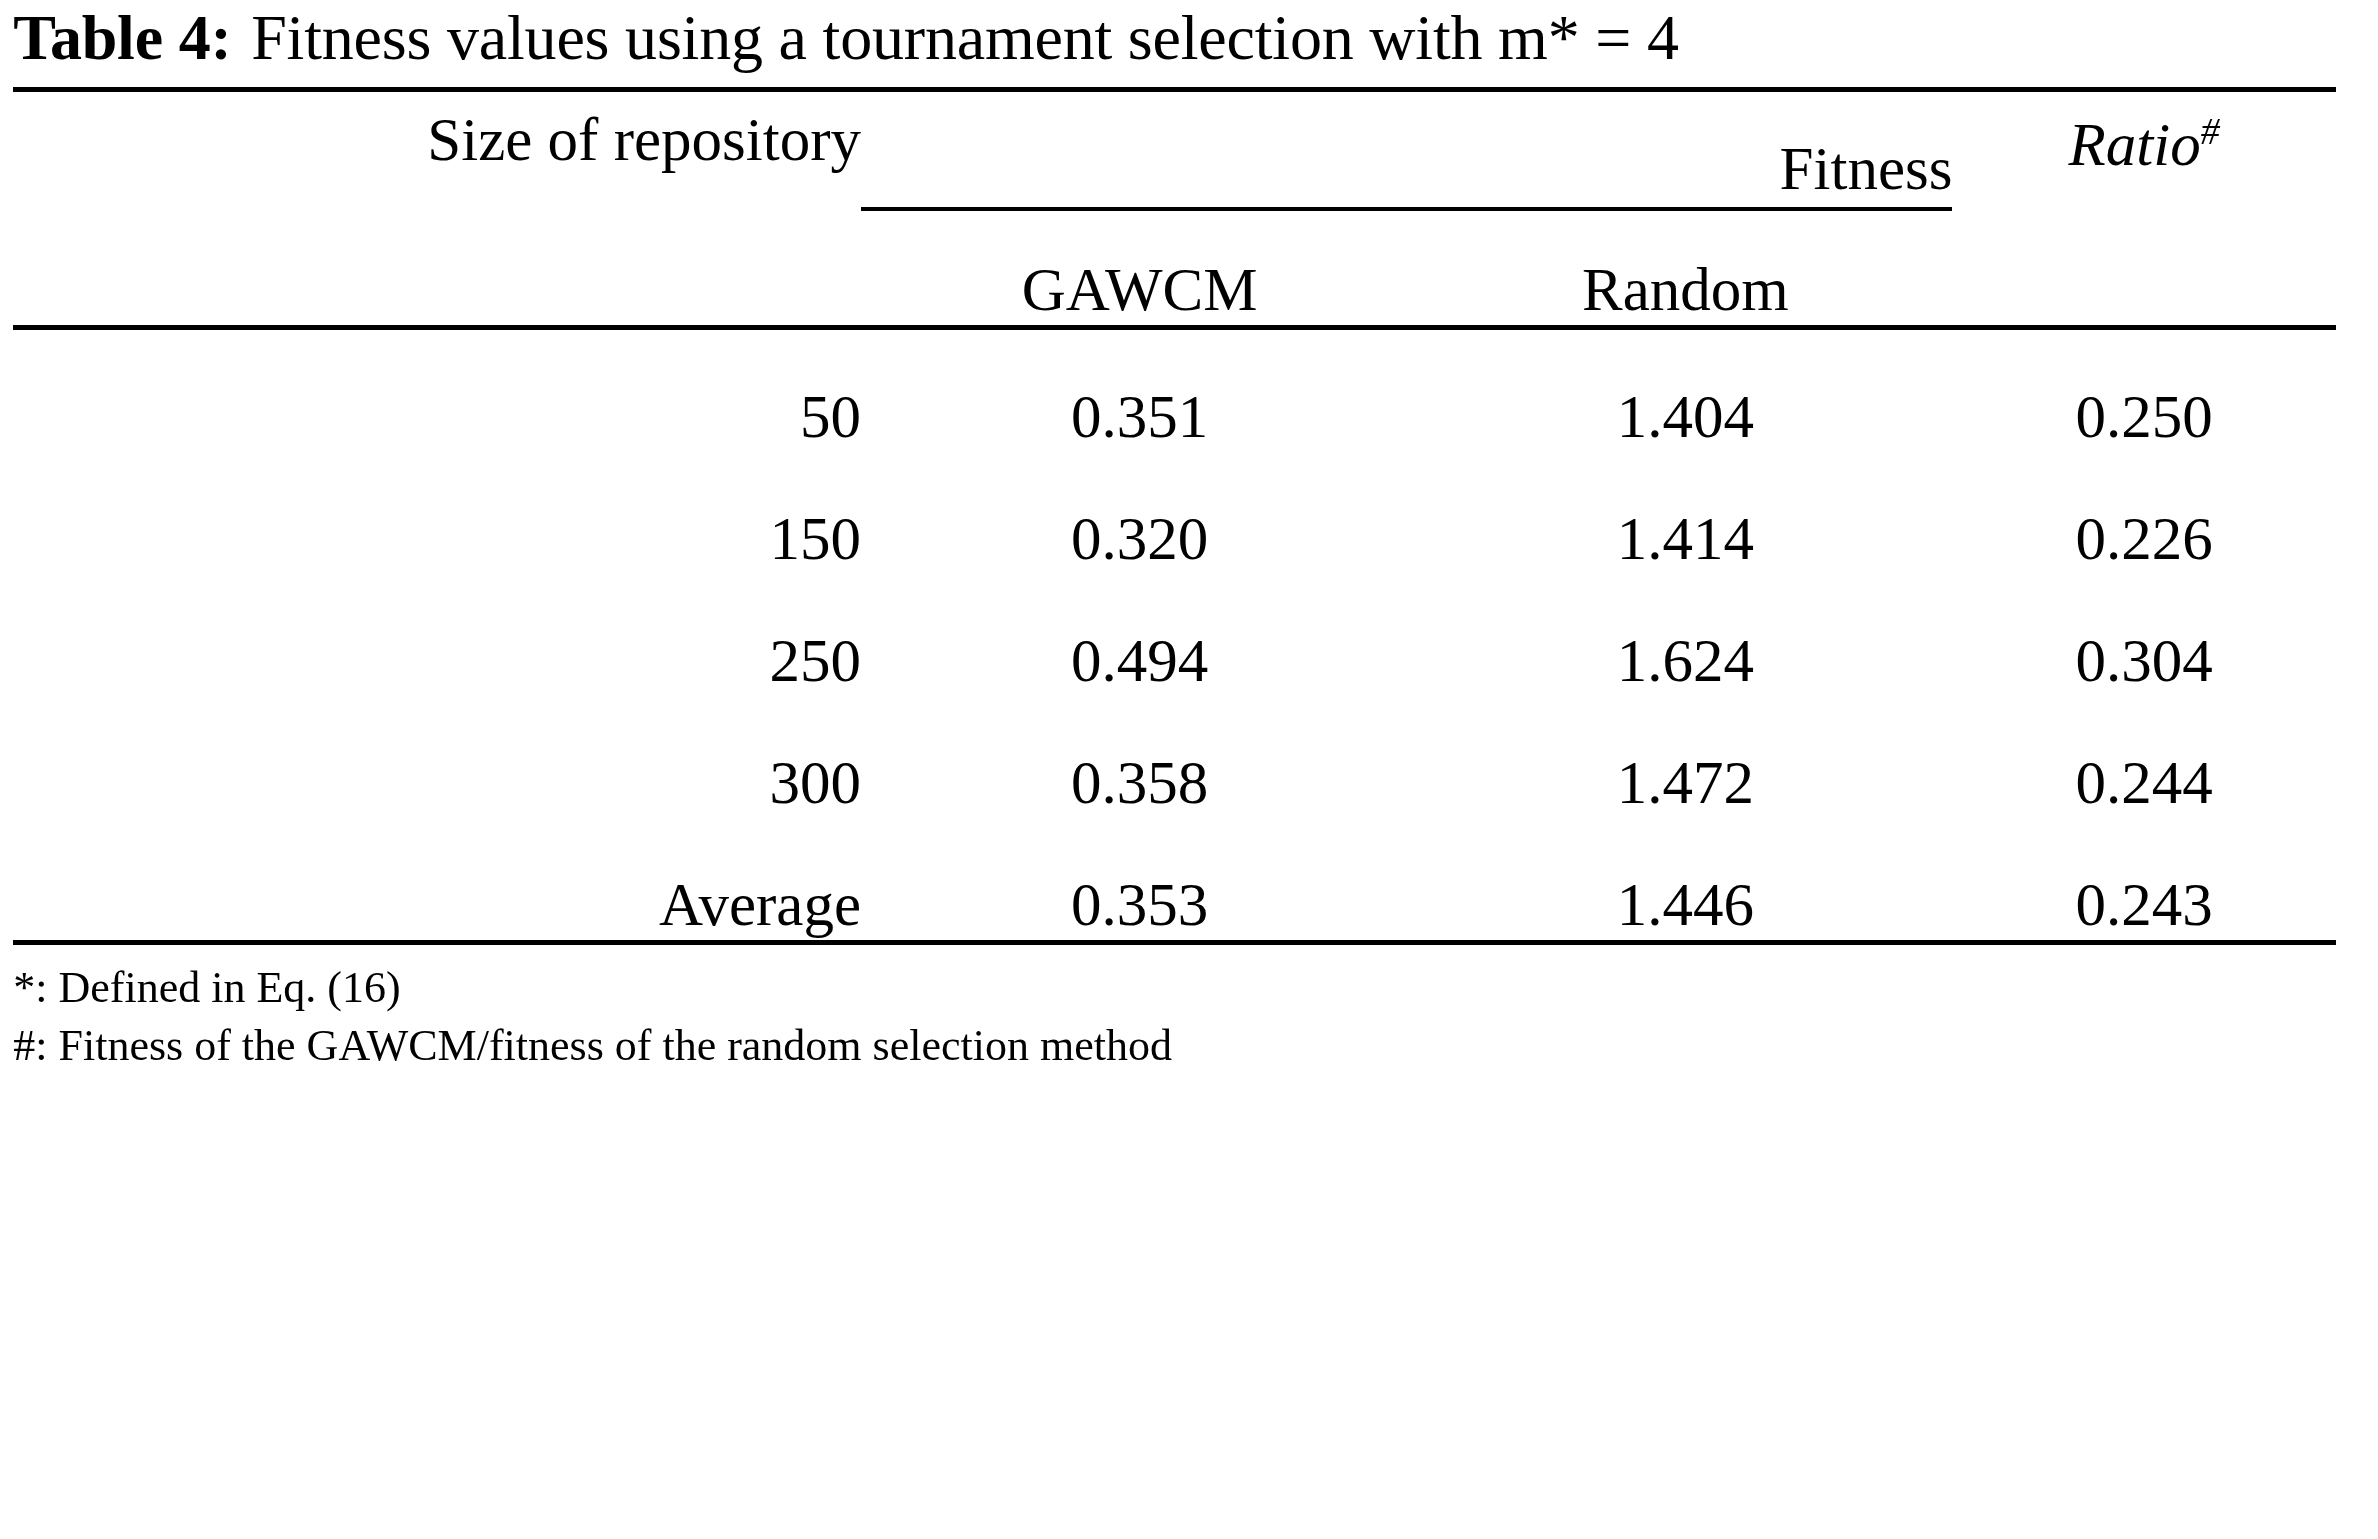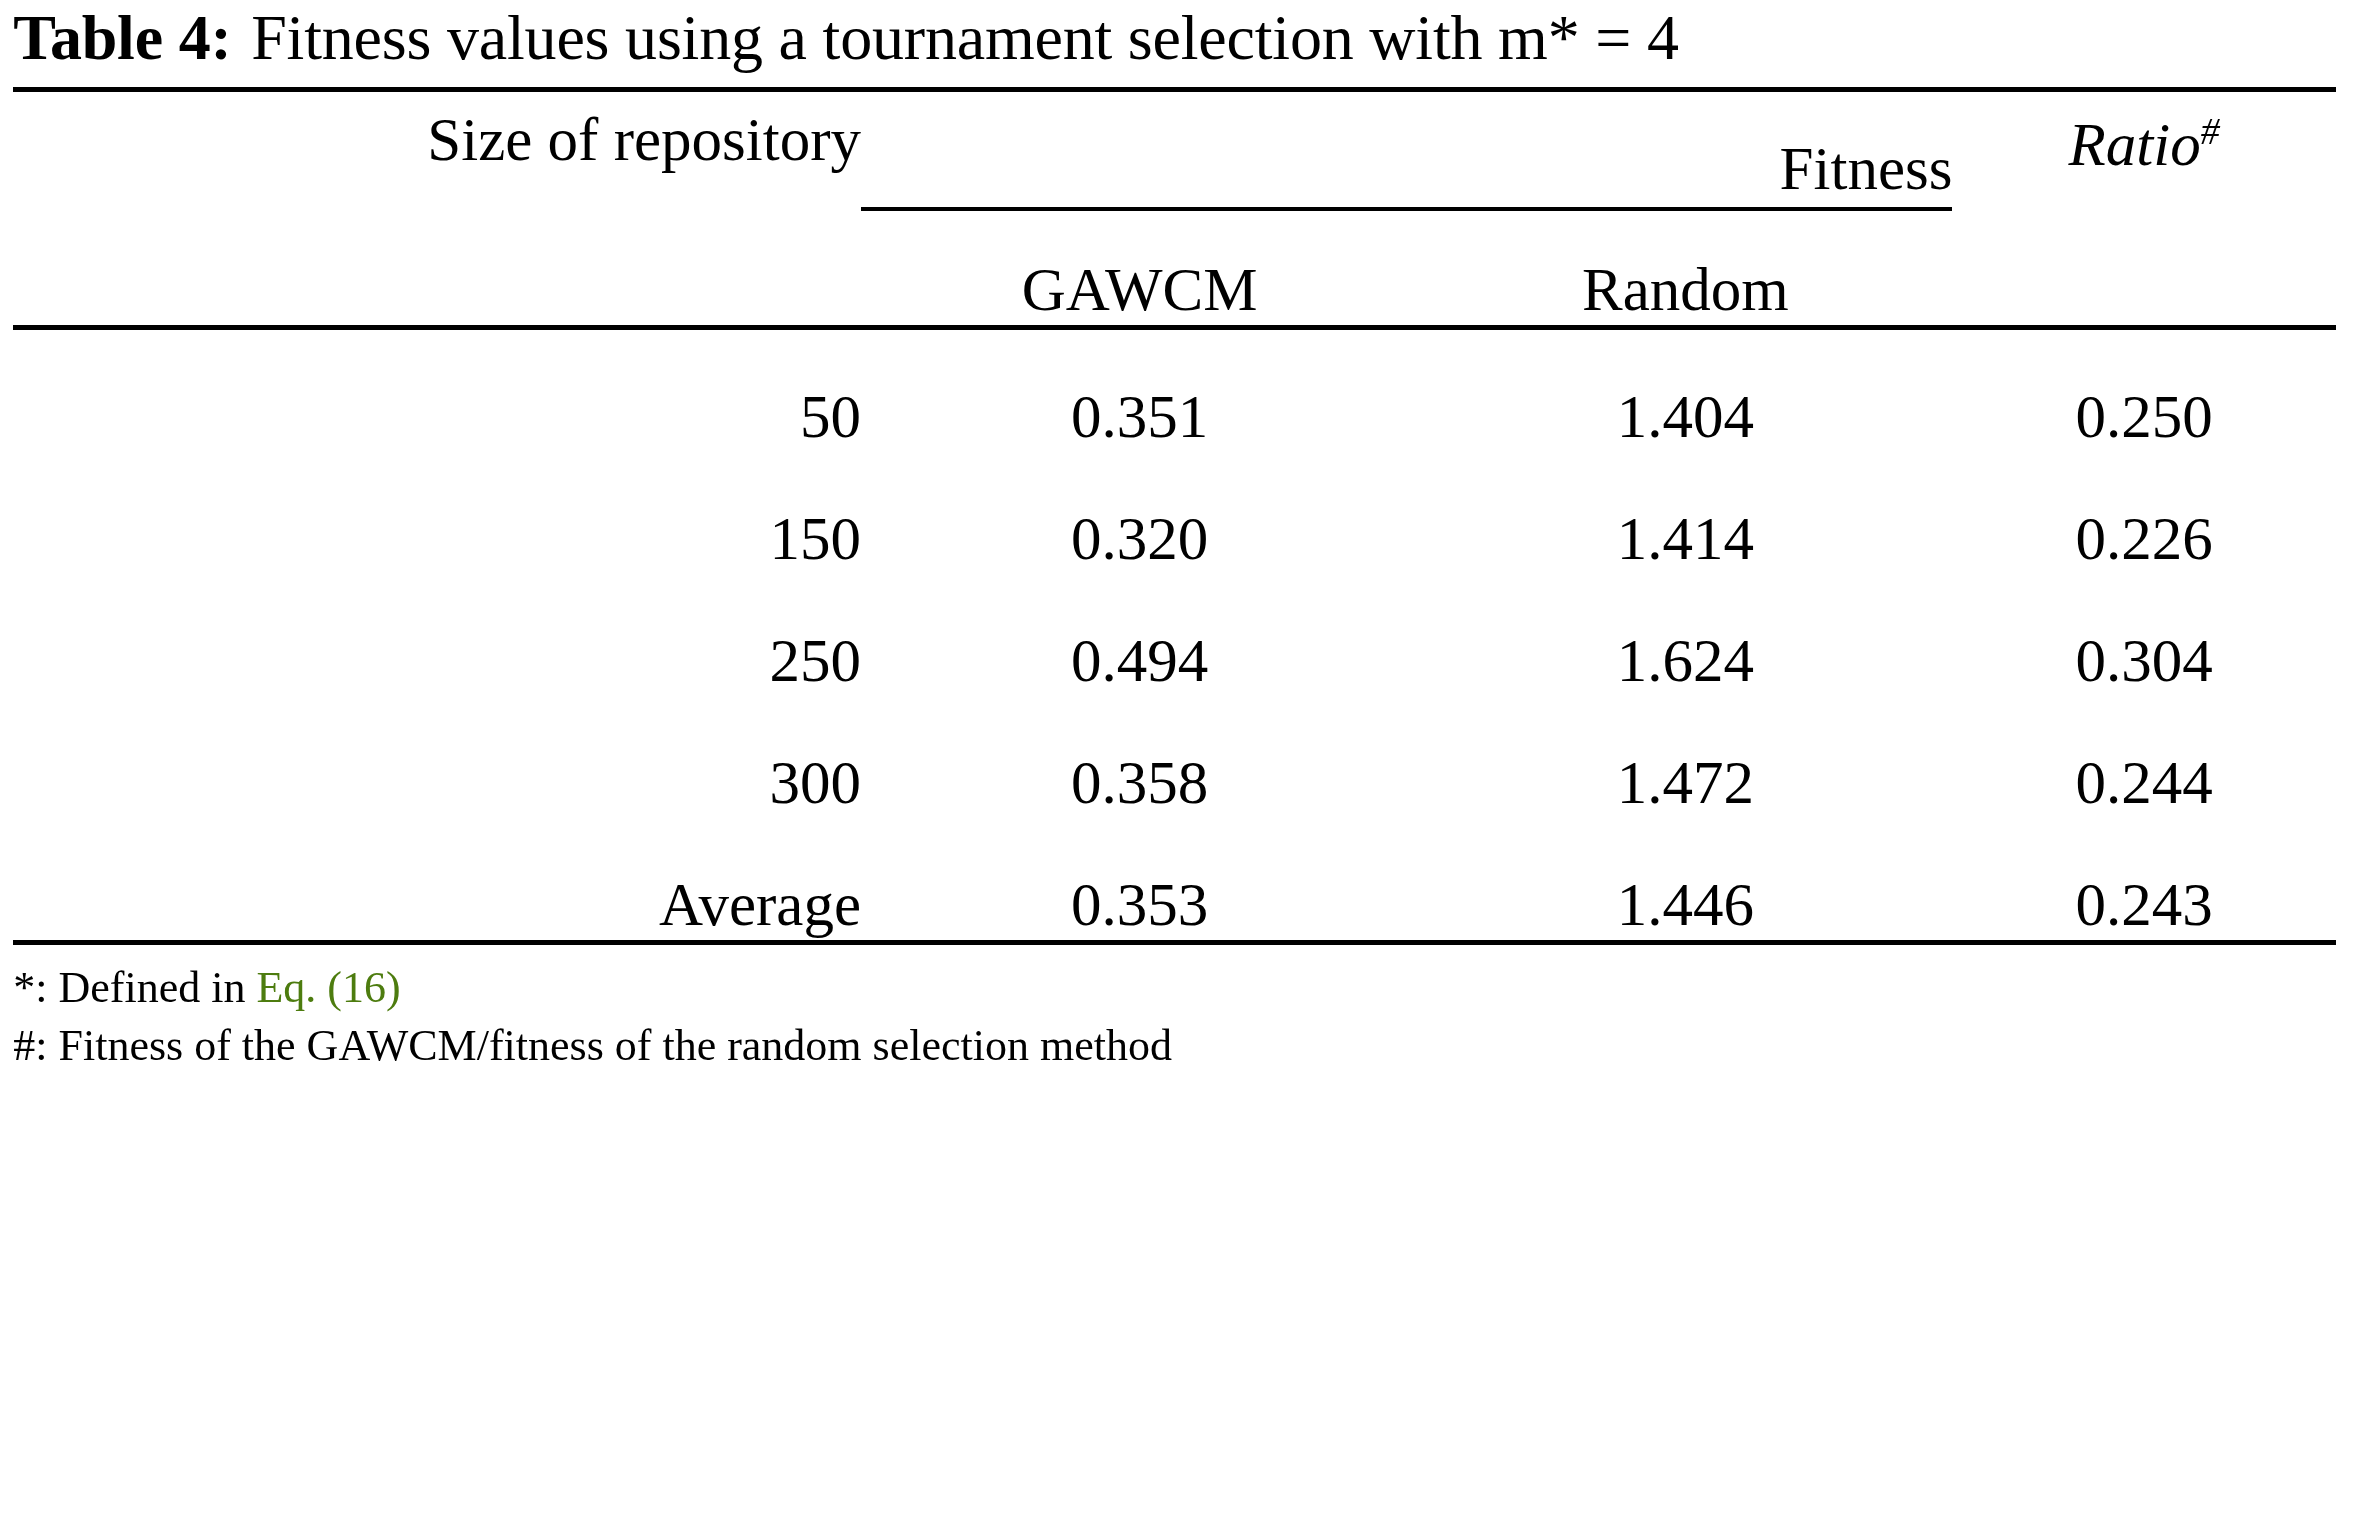--- a/index.html
+++ b/index.html
@@ -106,21 +106,21 @@
   
   .footnotes {
     padding-top: 13.3px;
     font-size: 44px;
     line-height: 1.32;
   }
   .footnotes .fn {
     white-space: nowrap;
   }
   .footnotes a.eqlink {
-    color: #4d7c0f;
+    color: #000000;
     text-decoration: none;
   }
   .pad-left-indent { padding-left: 3.8px; }
 </style>
 </head>
 <body>
 
 <div class="page">
 
   <div class="caption">

